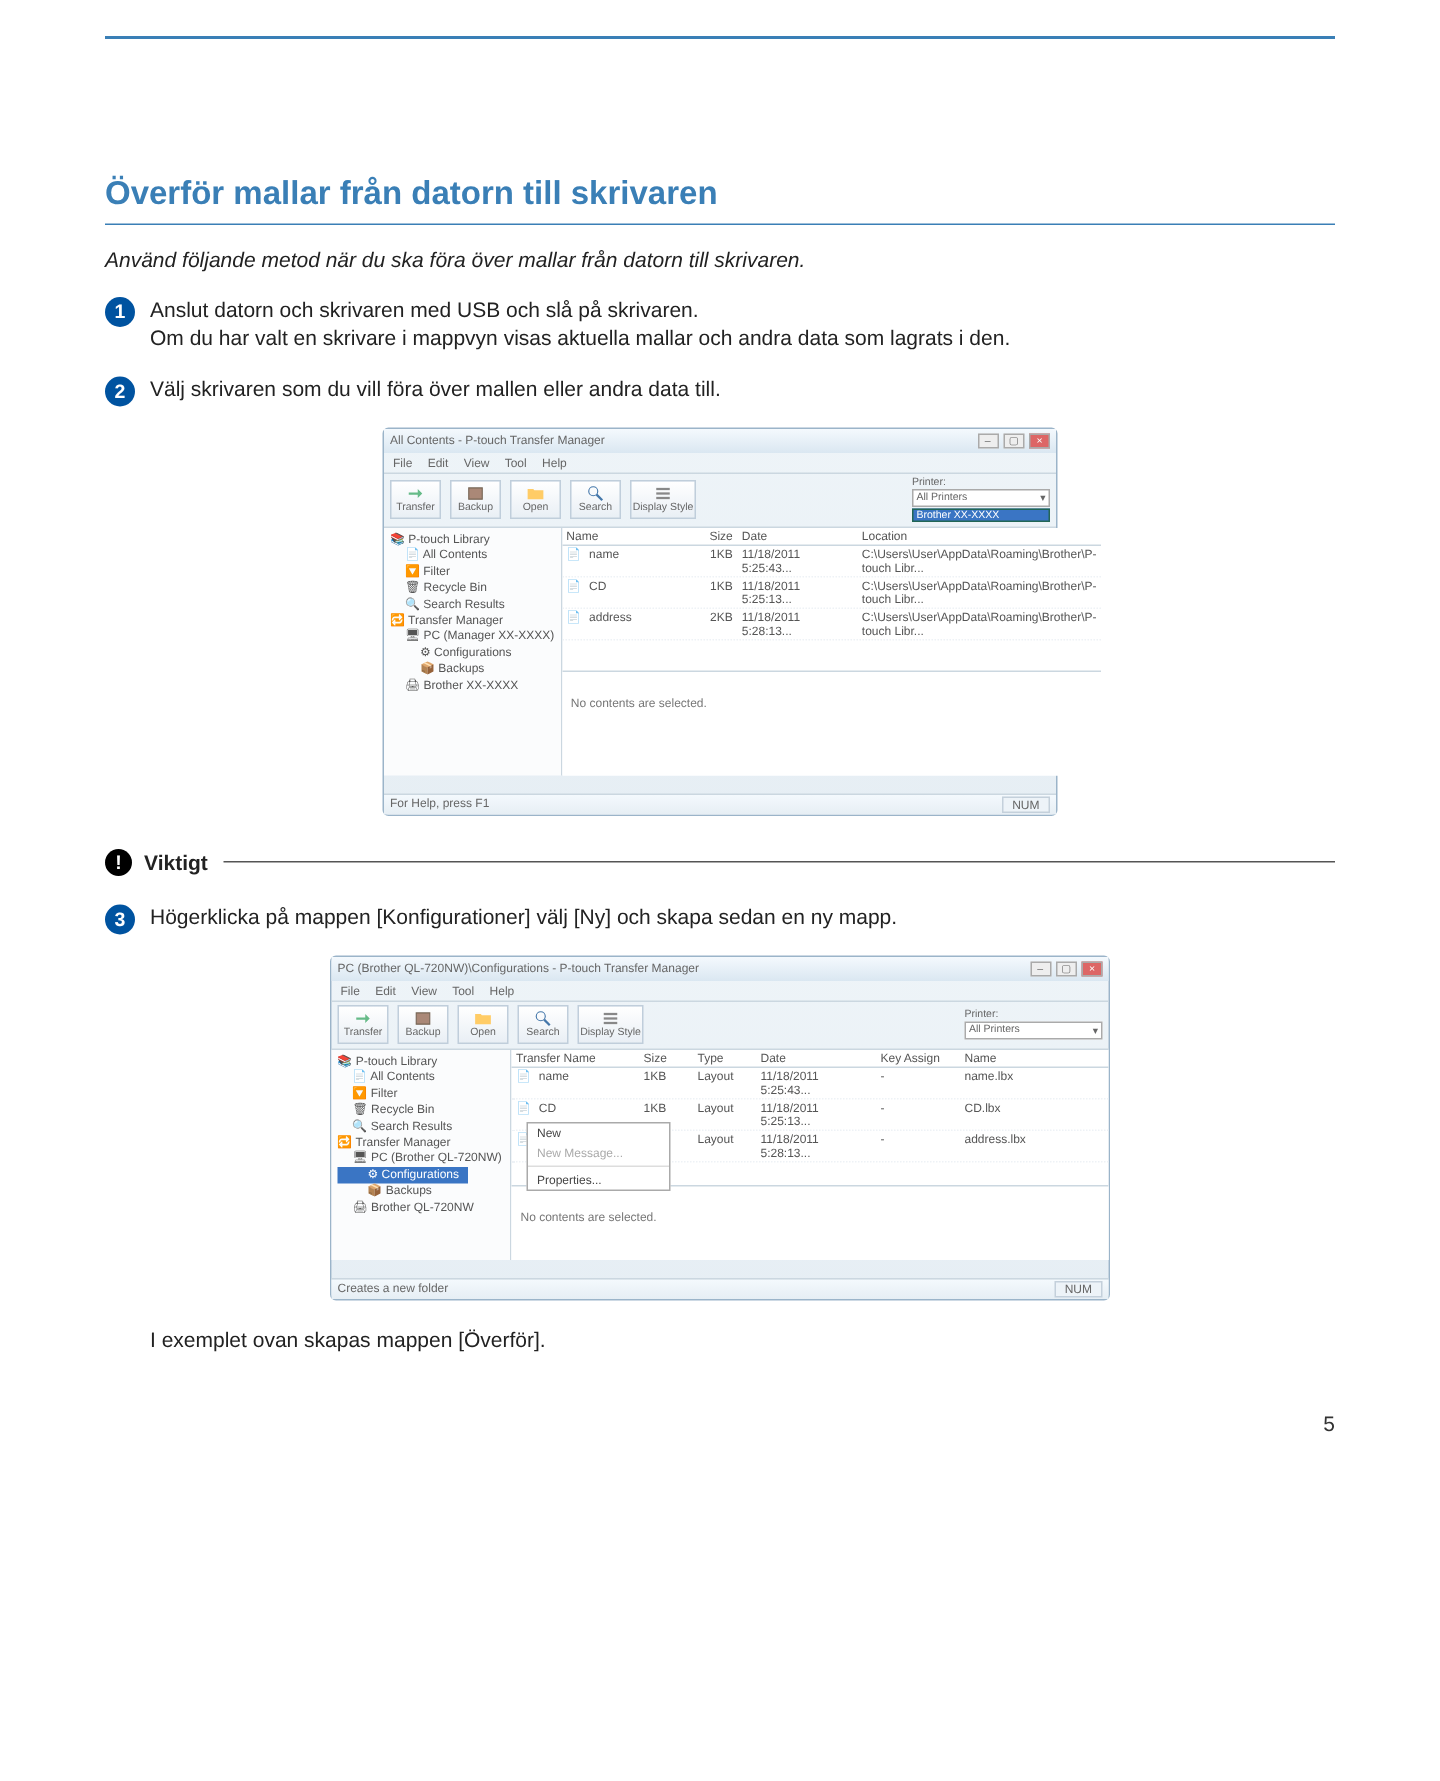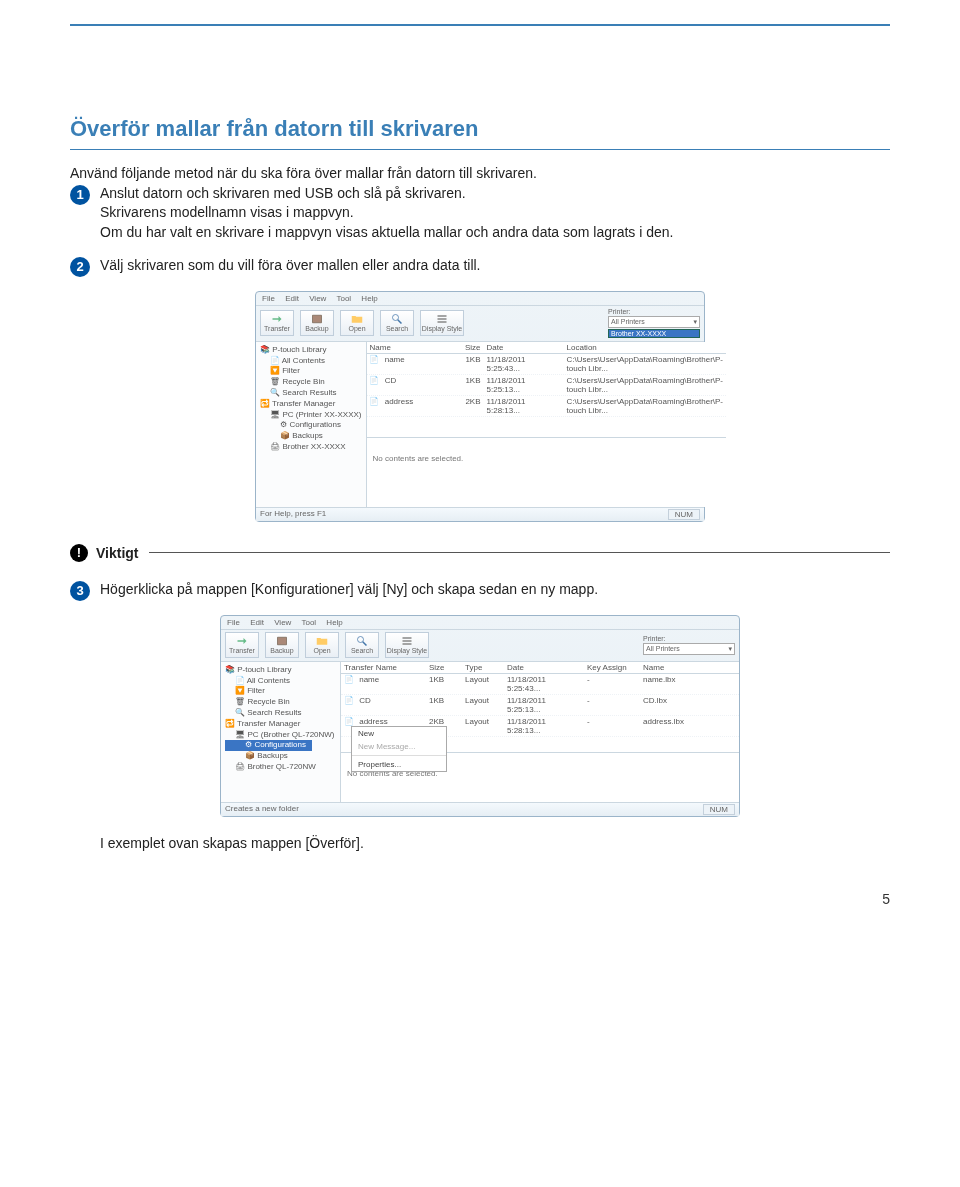--- a/index.html
+++ b/index.html
@@ -19,22 +19,23 @@
   }
   h1.page-title {
     color: #3a7fb6;
     font-size: 22px;
     font-weight: bold;
     border-bottom: 1px solid #3a7fb6;
     padding-bottom: 7px;
     margin-bottom: 14px;
   }
   .intro {
-    margin-bottom: 1px;
+    margin-bottom: 14px;
     line-height: 1.35;
+    font-style: italic;
   }
   .step {
     display: flex;
     align-items: flex-start;
     margin-bottom: 14px;
     line-height: 1.38;
   }
   .step .num {
     flex: 0 0 20px;
     width: 20px; height: 20px;
@@ -130,20 +131,21 @@
   .row { display:flex; font-size:8px; color:#555; border-bottom: 1px dotted #eef2f6; }
   .list-empty { flex:1; }
   .previewpane {
     border-top: 1px solid #cbd7e0; height: 70px; padding: 16px 6px;
     font-size: 8px; color:#777; background:#fff;
   }
   .statusbar {
     display:flex; justify-content:space-between;
     border-top: 1px solid #cbd7e0; padding: 1px 4px; font-size: 8px; color:#666;
     background: linear-gradient(#f4f9fd,#e6eef4);
+    margin-top: 12px;
   }
   .statusbar .r span {
     display:inline-block; border:1px solid #c4d0db; padding:0 6px; margin-left:4px; background:#edf3f8;
   }
   .ctx-menu {
     position:absolute; left:130px; top:110px;
     background:#fff; border:1px solid #aaa; width:96px;
     font-size:8px; color:#444;
   }
   .ctx-menu div { padding:2px 6px; }
@@ -185,32 +187,39 @@
 <div class="ruleline"></div>
 
 <h1 class="page-title">Överför mallar från datorn till skrivaren</h1>
 
 <p class="intro">Använd följande metod när du ska föra över mallar från datorn till skrivaren.</p>
 
 <div class="step">
   <div class="num">1</div>
   <div class="text">
     <div>Anslut datorn och skrivaren med USB och slå på skrivaren.</div>
-    <div>Skrivarens modellnamn visas i mappvyn.</div>
     <div>Om du har valt en skrivare i mappvyn visas aktuella mallar och andra data som lagrats i den.</div>
   </div>
 </div>
 
 <div class="step">
   <div class="num">2</div>
   <div class="text">Välj skrivaren som du vill föra över mallen eller andra data till.</div>
 </div>
 
 <div class="shot-wrap">
   <div class="shot">
+    <div class="titlebar">
+      <span>All Contents - P-touch Transfer Manager</span>
+      <span class="winbtns">
+        <span>–</span>
+        <span>▢</span>
+        <span class="close">×</span>
+      </span>
+    </div>
     <div class="menubar">
       <span>File</span>
       <span>Edit</span>
       <span>View</span>
       <span>Tool</span>
       <span>Help</span>
     </div>
     <div class="toolbar">
       <div class="tbtn">
         <svg viewBox="0 0 16 16">
@@ -255,21 +264,21 @@
       </div>
     </div>
     <div class="body-split">
       <div class="treepane">
         <div>📚 <span>P-touch Library</span></div>
         <div class="sub">📄 <span>All Contents</span></div>
         <div class="sub">🔽 <span>Filter</span></div>
         <div class="sub">🗑 <span>Recycle Bin</span></div>
         <div class="sub">🔍 <span>Search Results</span></div>
         <div>🔁 <span>Transfer Manager</span></div>
-        <div class="sub">🖥 <span>PC (Printer XX-XXXX)</span></div>
+        <div class="sub">🖥 <span>PC (Manager XX-XXXX)</span></div>
         <div class="sub2">⚙ <span>Configurations</span></div>
         <div class="sub2">📦 <span>Backups</span></div>
         <div class="sub">🖨 <span>Brother XX-XXXX</span></div>
       </div>
       <div class="listpane">
         <div class="cols">
           <span class="c1">Name</span>
           <span class="c2">Size</span>
           <span class="c3">Date</span>
           <span class="c4">Location</span>
@@ -311,20 +320,28 @@
   </div>
 </div>
 
 <div class="step">
   <div class="num">3</div>
   <div class="text">Högerklicka på mappen [Konfigurationer] välj [Ny] och skapa sedan en ny mapp.</div>
 </div>
 
 <div class="shot-wrap">
   <div class="shot shot2" style="position:relative">
+    <div class="titlebar">
+      <span>PC (Brother QL-720NW)\Configurations - P-touch Transfer Manager</span>
+      <span class="winbtns">
+        <span>–</span>
+        <span>▢</span>
+        <span class="close">×</span>
+      </span>
+    </div>
     <div class="menubar">
       <span>File</span>
       <span>Edit</span>
       <span>View</span>
       <span>Tool</span>
       <span>Help</span>
     </div>
     <div class="toolbar">
       <div class="tbtn">
         <svg viewBox="0 0 16 16">

